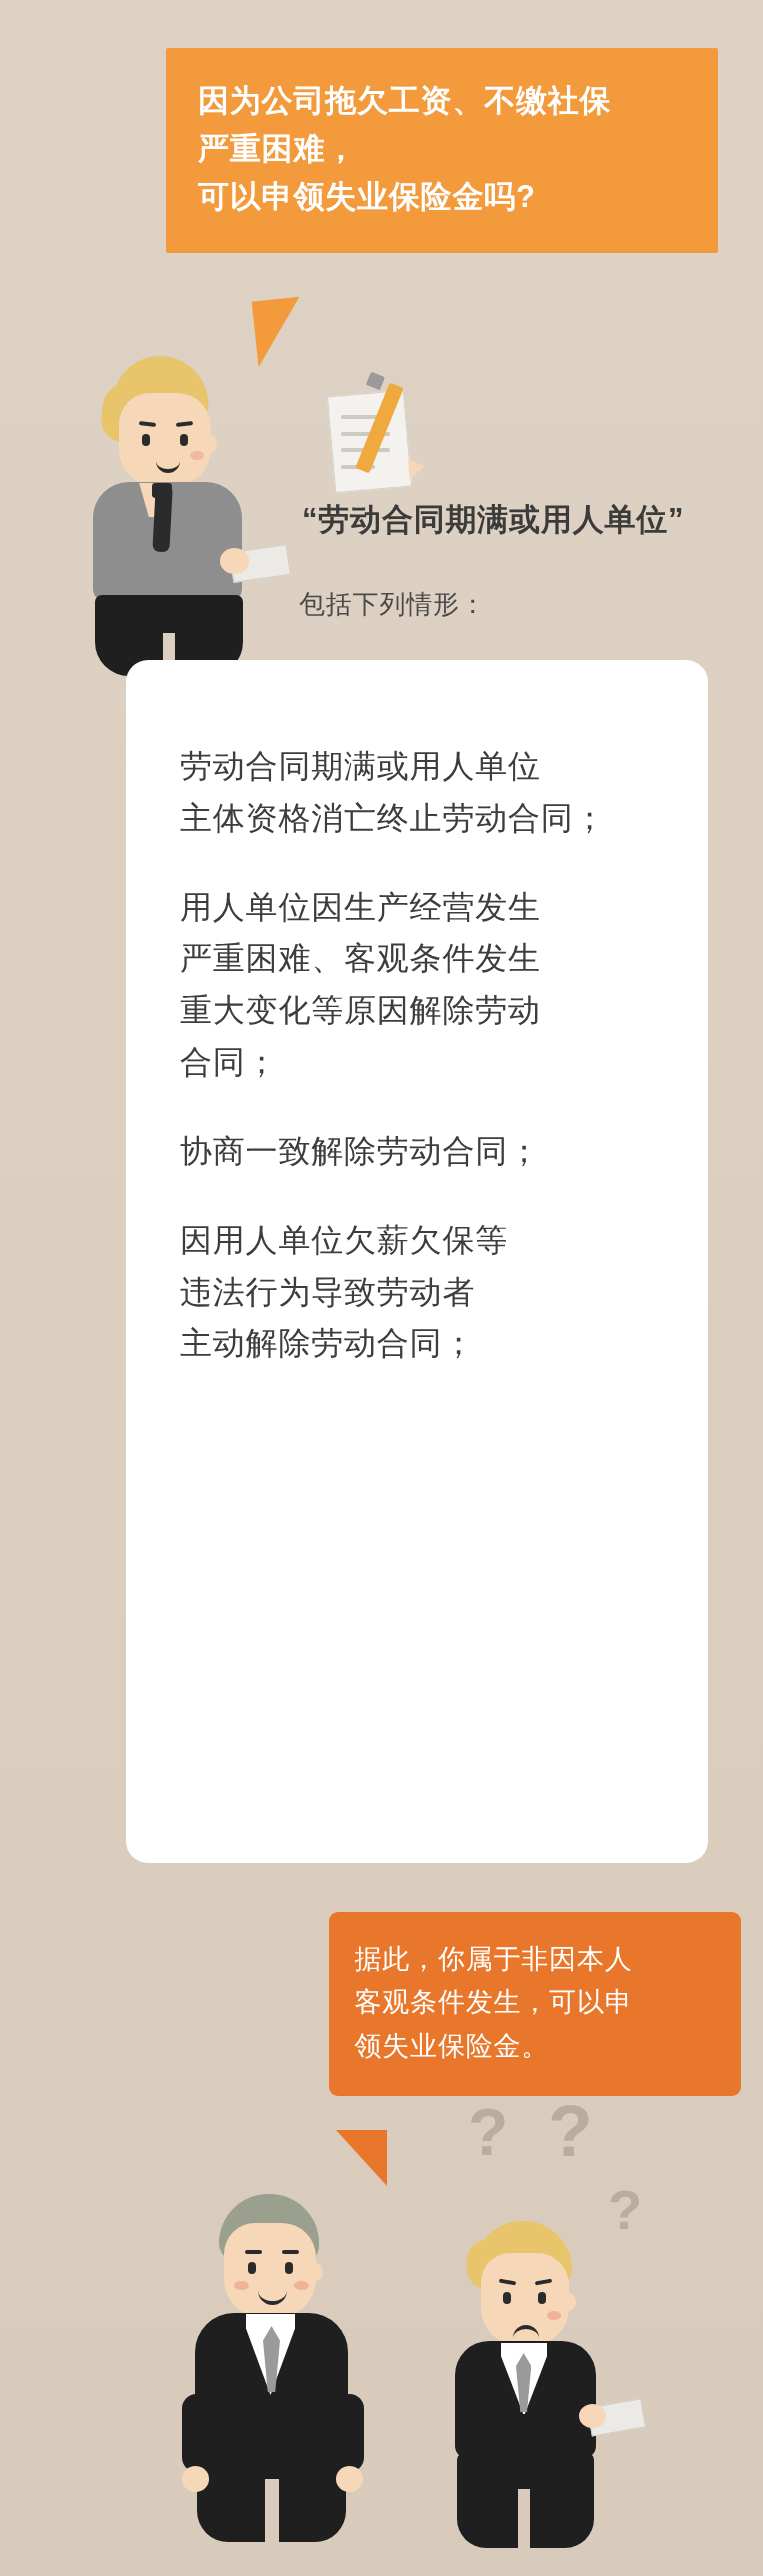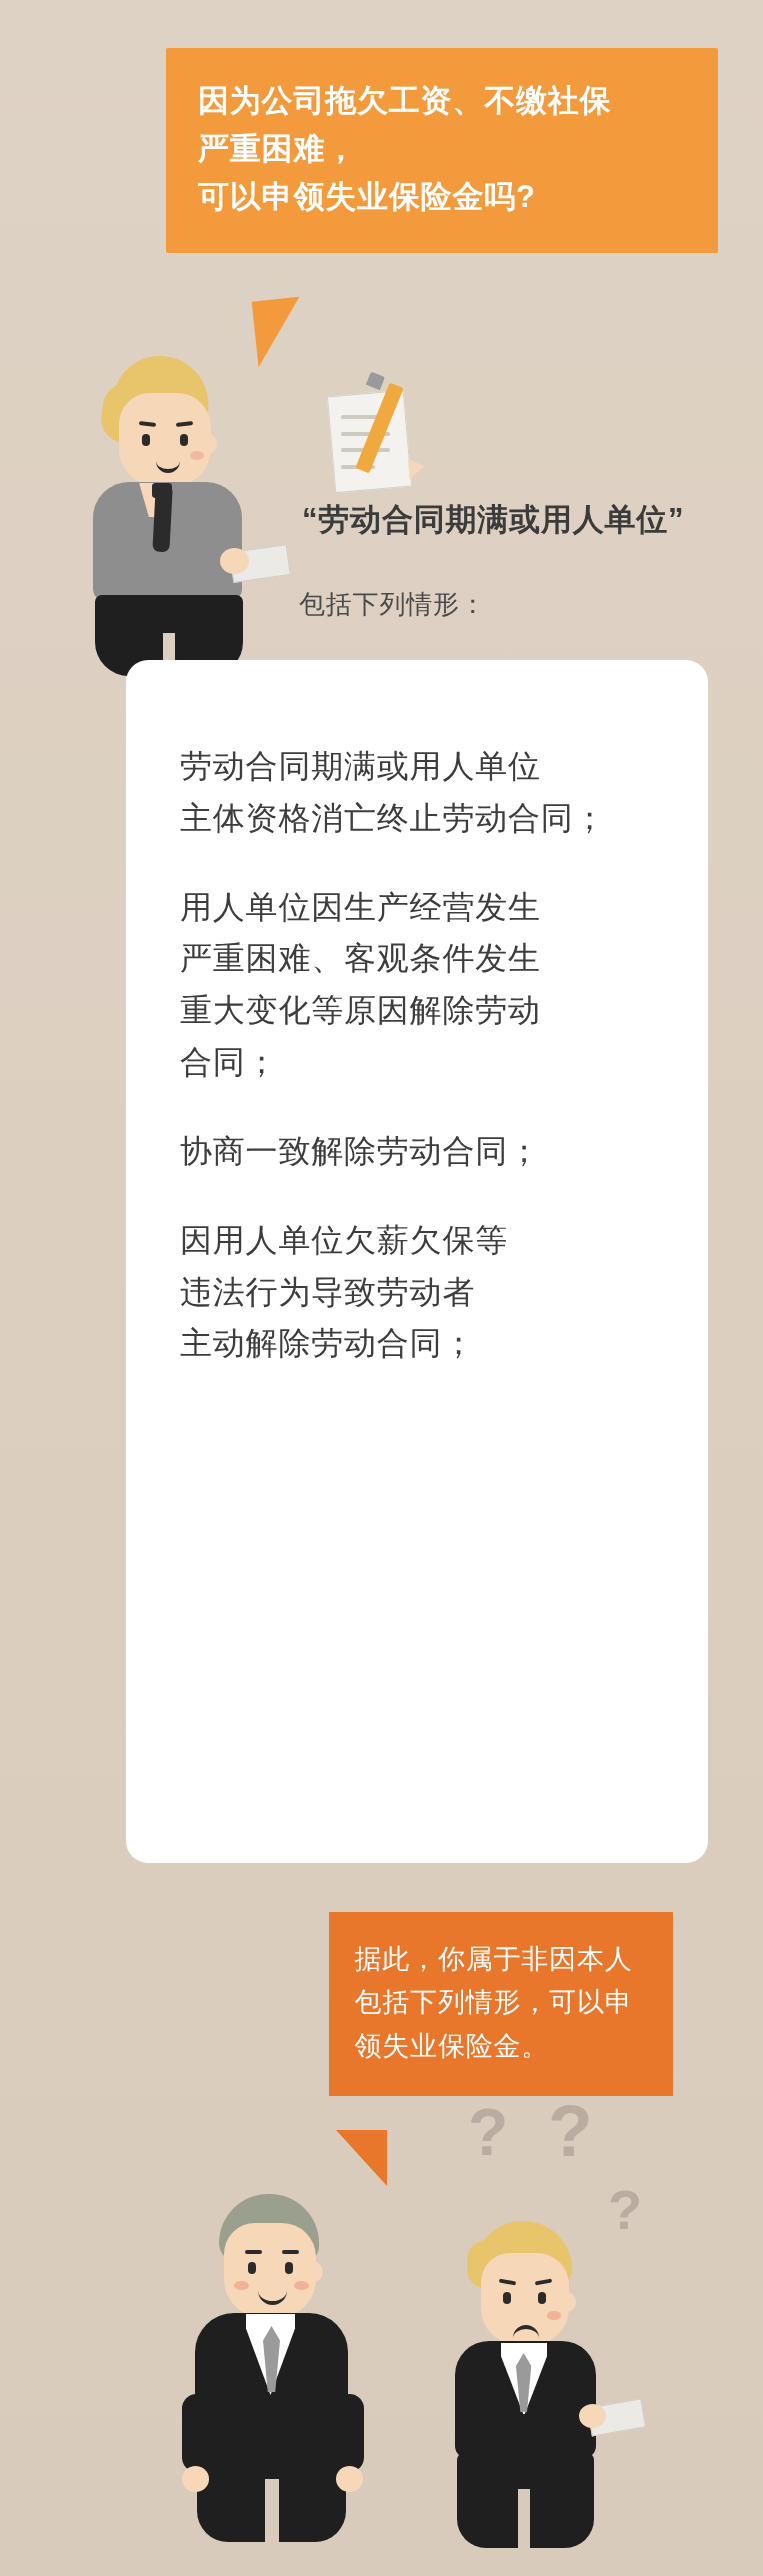--- a/index.html
+++ b/index.html
@@ -290,23 +290,23 @@
     letter-spacing: 0.8px;
     margin-bottom: 37px;
     white-space: pre-line;
   }
 
   
   .bubble-bottom {
     position: absolute;
     left: 329px;
     top: 1912px;
-    width: 344px;
+    width: 412px;
     background: #e8762b;
-    border-radius: 0;
+    border-radius: 9px;
     padding: 25.5px 24px 27px 25.5px;
     box-sizing: border-box;
   }
   .bubble-bottom .line {
     color: #ffffff;
     font-size: 27px;
     line-height: 1.62;
     letter-spacing: 0.8px;
     white-space: nowrap;
   }
@@ -531,21 +531,21 @@
 重大变化等原因解除劳动
 合同；</div>
     <div class="card-item">协商一致解除劳动合同；</div>
     <div class="card-item">因用人单位欠薪欠保等
 违法行为导致劳动者
 主动解除劳动合同；</div>
   </div>
 
   <div class="bubble-bottom">
     <div class="line">据此，你属于非因本人</div>
-    <div class="line">包括下列情形，可以申</div>
+    <div class="line">客观条件发生，可以申</div>
     <div class="line">领失业保险金。</div>
   </div>
   <div class="bubble-bottom-tail"></div>
 
   <div class="qmark q1">?</div>
   <div class="qmark q2">?</div>
   <div class="qmark q3">?</div>
 
   <div class="char2">
     <div class="c2-hair"></div>

